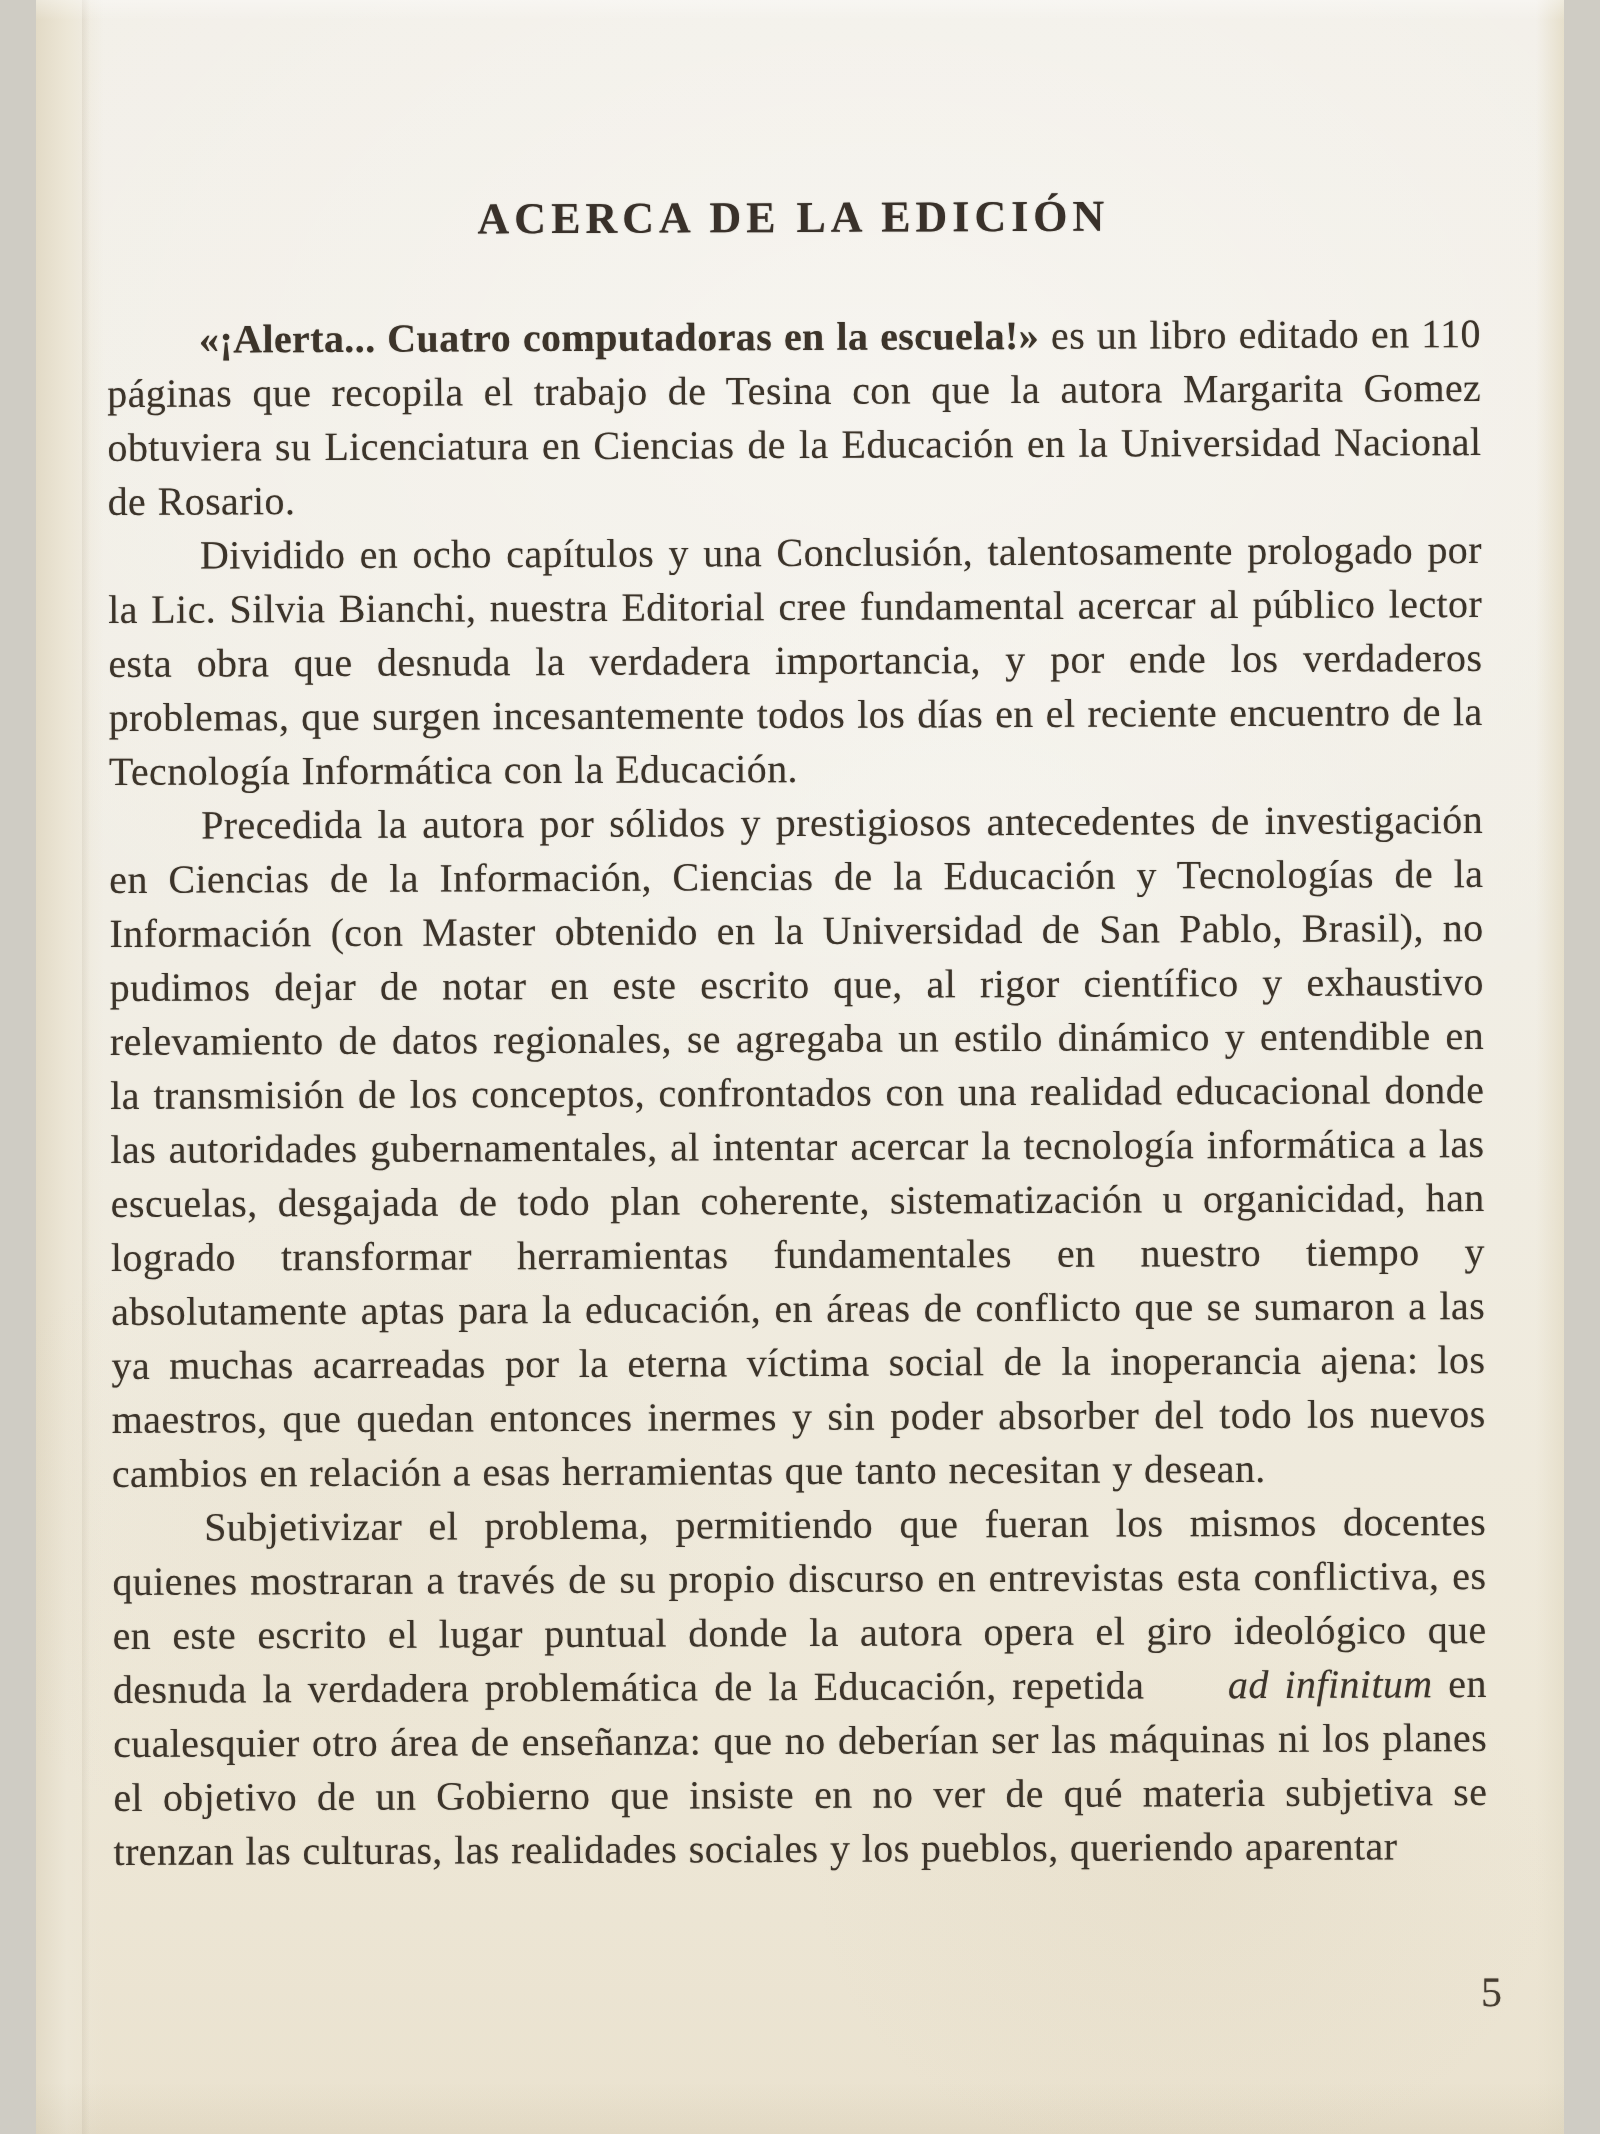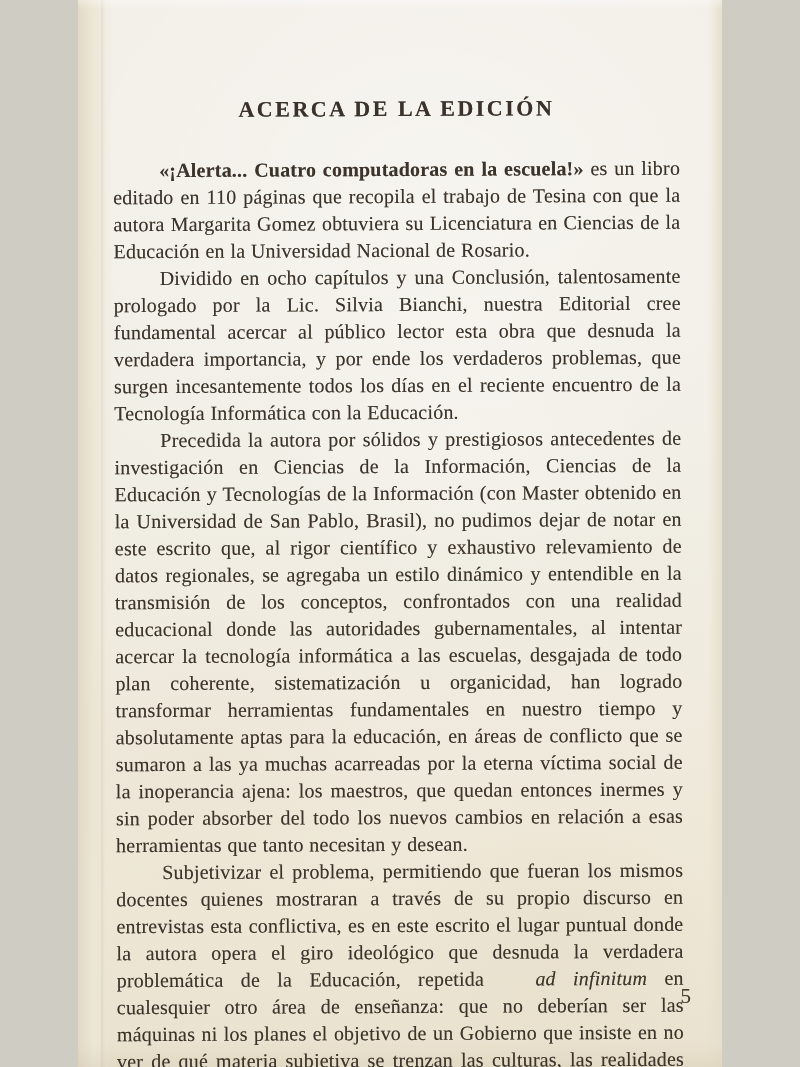--- a/index.html
+++ b/index.html
@@ -2,21 +2,21 @@
 <html lang="es"><head>
 <meta charset="utf-8">
 <style>
   html, body {
     margin: 0;
     padding: 0;
     background: #cfccc4;
   }
   .scan-page {
     position: relative;
-    width: 644px;
+    width: 764px;
     height: 1067px;
     margin: 0 auto;
     overflow: hidden;
     font-family: "Liberation Serif", "DejaVu Serif", serif;
     
     background:
       radial-gradient(120% 60% at 55% 18%, rgba(255,255,255,0.35) 0%, rgba(255,255,255,0) 60%),
       linear-gradient(180deg, #f2efe8 0%, #f1eee5 45%, #eee8d8 80%, #eae2cf 100%);
   }
   

